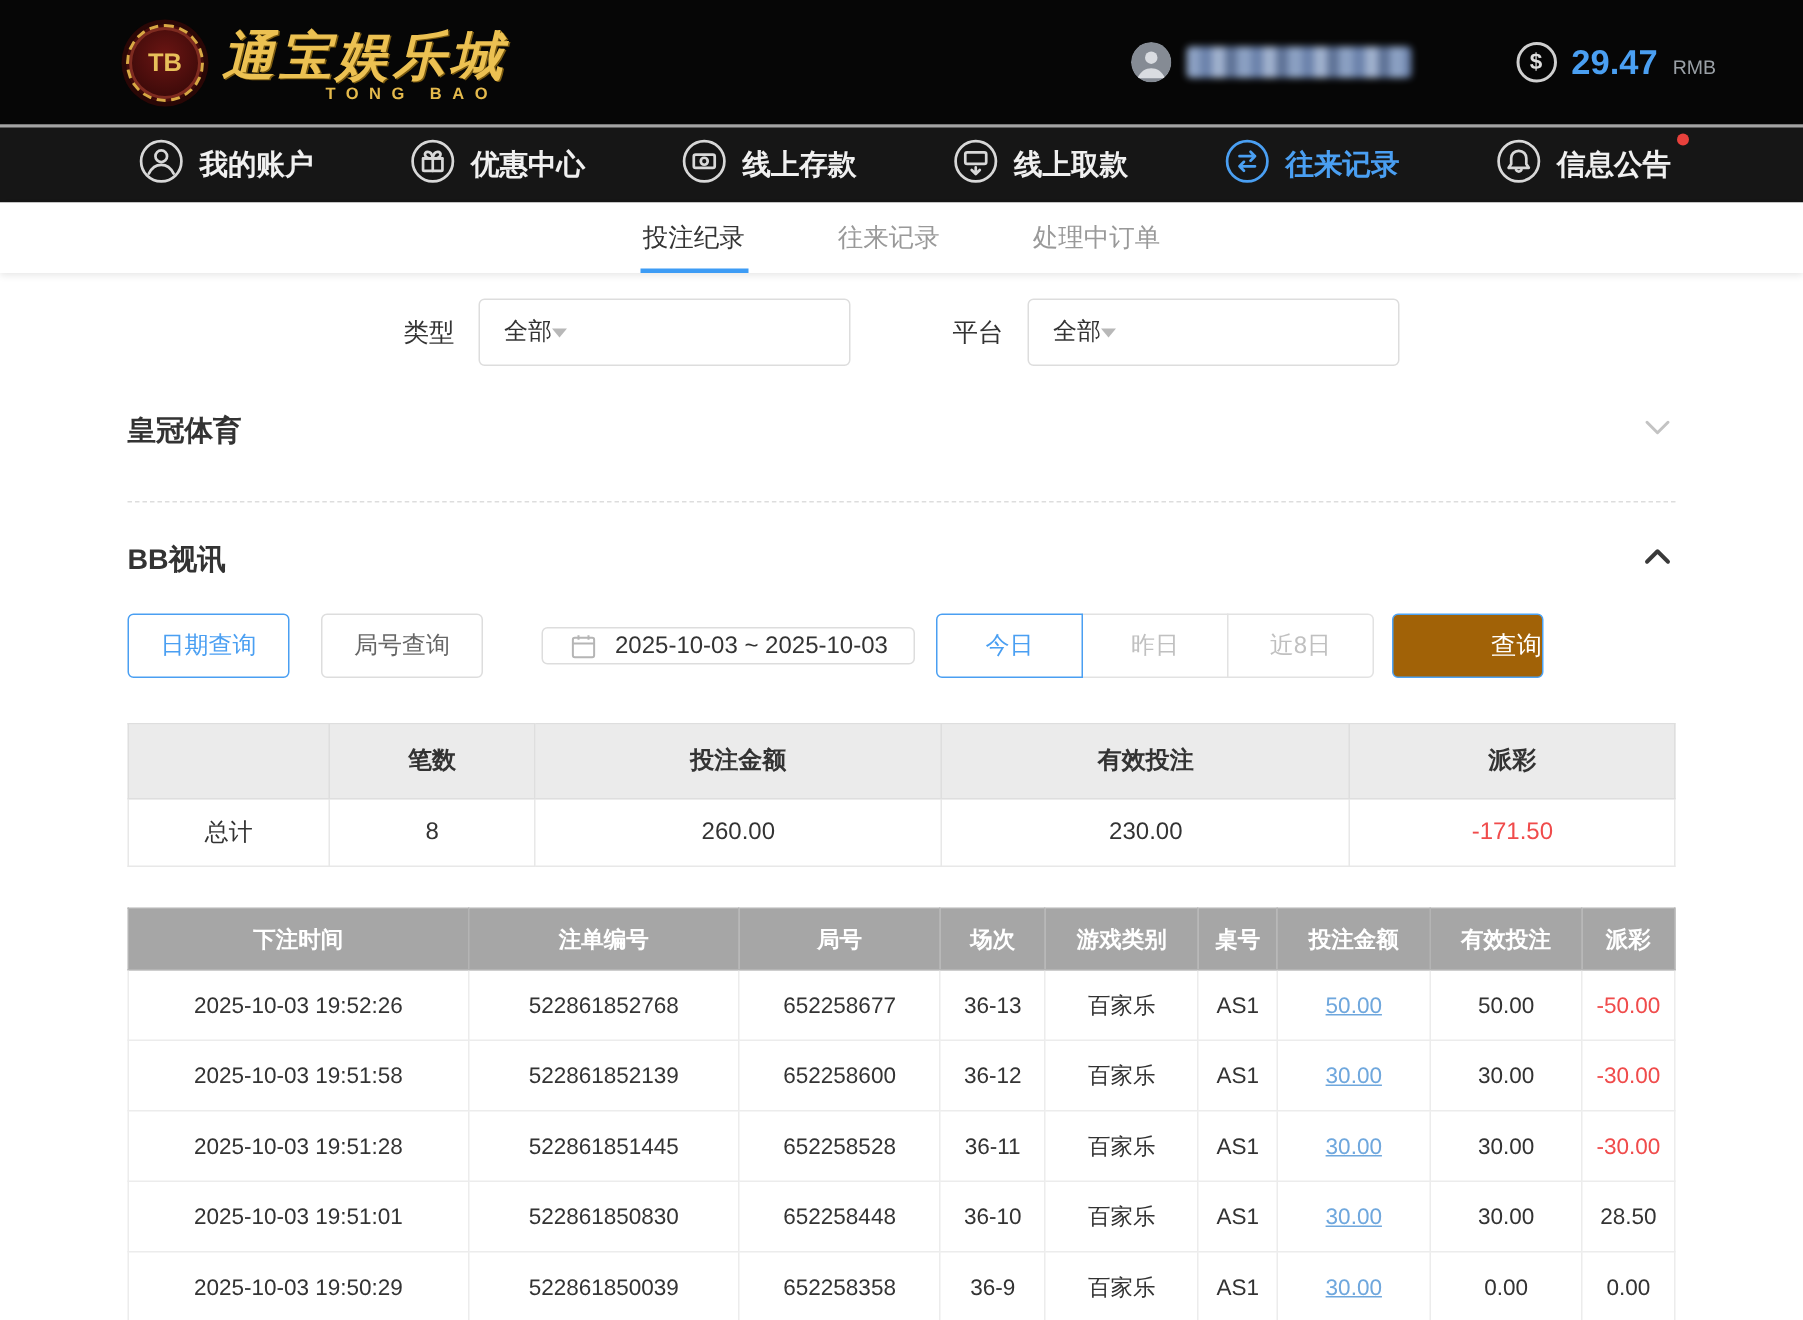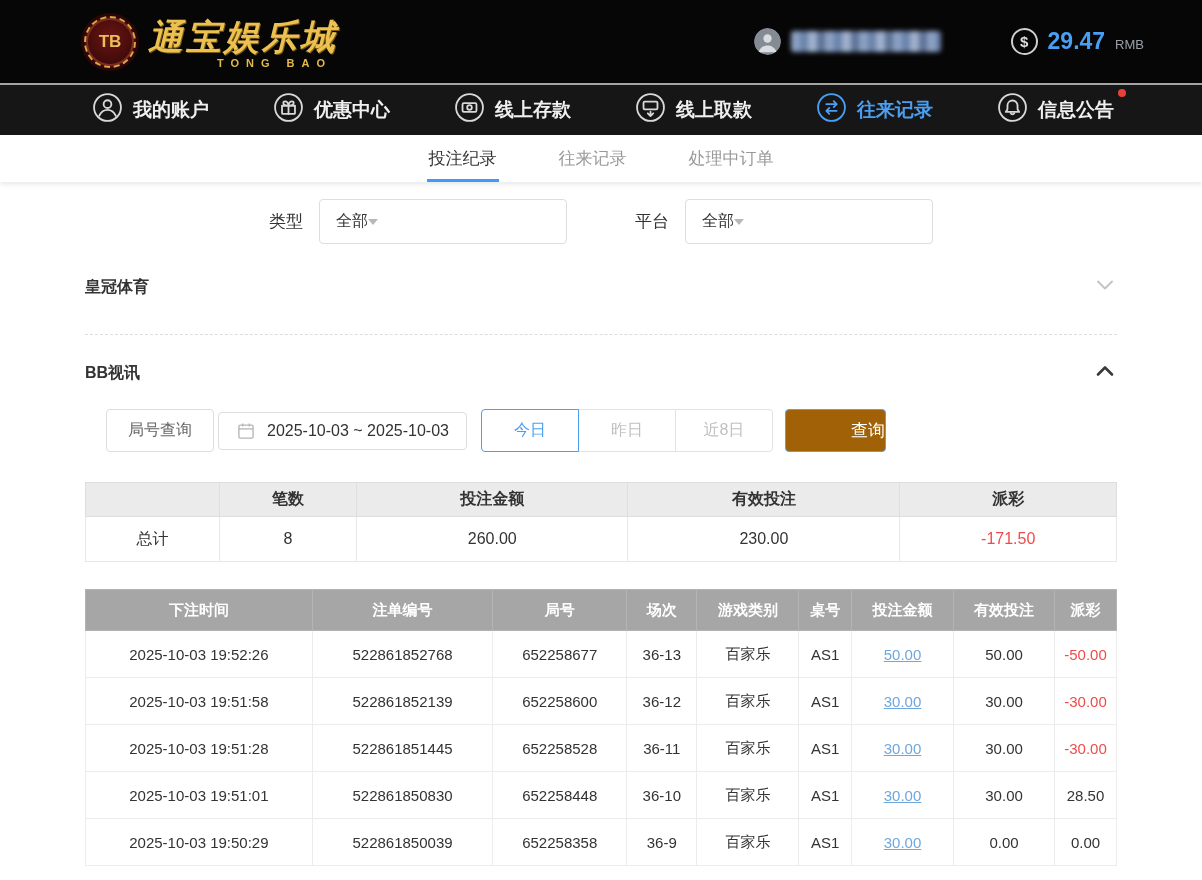--- a/index.html
+++ b/index.html
@@ -61,52 +61,52 @@
   .filter-row .flabel { font-size:17px; color:#333; }
   .filter-row .gap { width:36px; }
   .select { width:248px; height:45px; border:1px solid #ddd; border-radius:4px;
     background:#fff; display:flex; align-items:center; 
     padding:0 16px; font-size:16px; color:#333; cursor:pointer; }
   .caret { width:0; height:0; border-left:5px solid transparent;
     border-right:5px solid transparent; border-top:6px solid #b8b8b8; }
 
   .panel-head { display:flex; align-items:center; justify-content:space-between;
     cursor:pointer; }
-  .panel-title { font-size:16px; font-weight:bold; color:#333; }
+  .panel-title { font-size:19px; font-weight:bold; color:#333; }
   .panel.crown { margin-top:22px; padding-bottom:26px; border-bottom:1px dashed #ddd; }
   .panel.crown .panel-head { height:42px; }
   .panel.bb { margin-top:16px; }
   .panel.bb .panel-head { height:44px; }
   .chev svg { width:24px; height:24px; fill:none; stroke-linecap:round; stroke-linejoin:round; }
   .chev.down svg { stroke:#c3c3c3; stroke-width:2; }
   .chev.up svg { stroke:#3a3a3a; stroke-width:2.6; }
 
   
   .query-row { display:flex; align-items:center; margin-top:14px; }
   .btn { height:43px; border-radius:4px; font-size:16px; cursor:pointer;
     font-family:inherit; background:#fff; }
   .btn.outline-blue { border:1px solid #4a9ff2; color:#4a9ff2; padding:0 21px; }
   .btn.outline-gray { border:1px solid #ddd; color:#666; padding:0 21px; margin-left:21px; }
-  .date-input { margin-left:4px; height:38px; border:1px solid #ddd; border-radius:4px;
+  .date-input { margin-left:39px; height:25px; border:1px solid #ddd; border-radius:4px;
     display:flex; align-items:center; gap:11px; padding:0 17px; font-size:16px;
     color:#333; cursor:pointer; }
   .date-input svg { width:20px; height:20px; stroke:#b5b5b5; fill:none; stroke-width:1.6; }
   .btn-group { display:flex; margin-left:14px; }
   .gbtn { width:98px; height:43px; background:#fff; border:1px solid #e2e2e2;
     color:#c0c0c0; font-size:16px; cursor:pointer; font-family:inherit; margin-left:-1px; }
   .gbtn:first-child { margin-left:0; border-radius:4px 0 0 4px; }
   .gbtn:last-child { border-radius:0 4px 4px 0; }
   .gbtn.active { color:#4a9ff2; border-color:#4a9ff2; position:relative; z-index:1; }
   .btn.solid-blue { margin-left:12px; background:#a16207; border:1px solid #4da3f5;
     color:#fff; width:101px; font-size:17px;text-align:right; }
 
   
   table { border-collapse:collapse; width:100%; }
   .summary { margin-top:30px; }
-  .summary th { background:#ebebeb; height:34px; font-size:16px; font-weight:bold;
+  .summary th { background:#ebebeb; height:50px; font-size:16px; font-weight:bold;
     color:#333; border:1px solid #dedede; text-align:center; }
   .summary td { height:45px; font-size:16px; color:#333; border:1px solid #e8e8e8;
     text-align:center; background:#fff; }
 
   
   .records { margin-top:27px; }
   .records th { background:#a6a6a6; color:#fff; height:41px; font-size:15px;
     font-weight:bold; text-align:center; border:1px solid #b4b4b4; }
   .records td { height:47px; font-size:15px; color:#333; text-align:center;
     border:1px solid #ececec; background:#fff; }
@@ -241,20 +241,21 @@
     <div class="panel-head">
       <span class="panel-title">BB视讯</span>
       <span class="chev up">
         <svg viewBox="0 0 24 24">
             <polyline points="5,15.5 12,8.5 19,15.5"></polyline>
           </svg>
       </span>
     </div>
 
     <div class="query-row">
+      <button class="btn outline-blue">日期查询</button>
       <button class="btn outline-gray">局号查询</button>
       <div class="date-input">
         <svg viewBox="0 0 24 24">
             <rect x="3.5" y="5" width="17" height="15.5" rx="1.5"></rect>
             <line x1="3.5" y1="9.5" x2="20.5" y2="9.5"></line>
             <line x1="8" y1="3" x2="8" y2="6.5"></line>
             <line x1="16" y1="3" x2="16" y2="6.5"></line>
           </svg>
         <span>2025-10-03 ~ 2025-10-03</span>
       </div>

